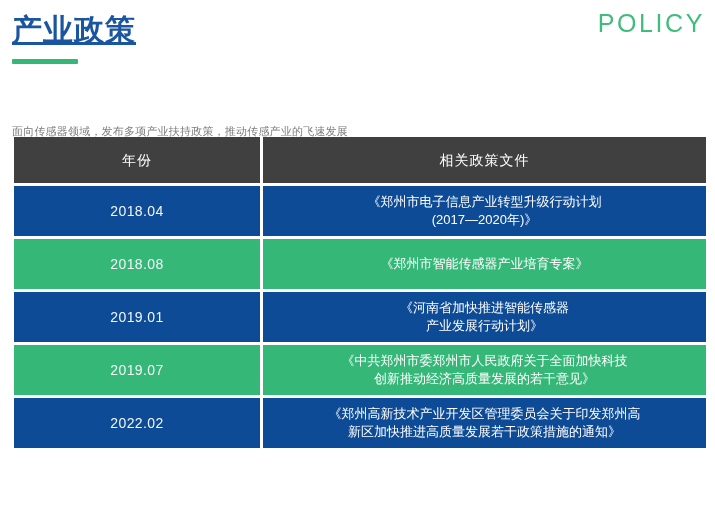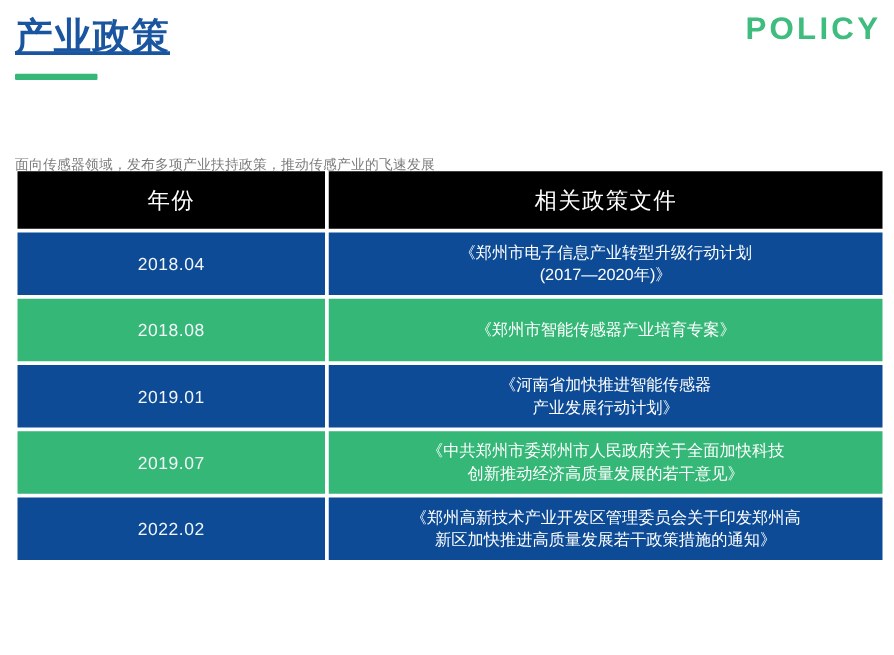--- a/index.html
+++ b/index.html
@@ -47,21 +47,20 @@
     top: 8px;
     text-align: right;
     color: #3fbd7e;
     font-size: 25px;
     letter-spacing: 2.6px;
     line-height: 30px;
     font-weight: 400;
   }
   .en-title .line2 {
     display: block;
-    font-weight: bold;
   }
   .subtitle {
     position: absolute;
     left: 12px;
     top: 98px;
     font-size: 11px;
     color: #7b7b7b;
     letter-spacing: 0.2px;
     white-space: nowrap;
     margin-top: 26px;
@@ -85,22 +84,22 @@
     padding: 0 6px;
     text-align: center;
     vertical-align: middle;
     color: #ffffff;
     font-size: 13px;
     line-height: 18px;
     font-weight: normal;
   }
   .policy-table thead th {
     height: 46px;
-    background: #000000;
-    font-size: 18px;
+    background: #404040;
+    font-size: 14px;
     letter-spacing: 1px;
   }
   tr.row-blue td { background: #0d4b96; }
   tr.row-green td { background: #35b778; }
 
   .policy-table tbody td { height: 50px; }
   .policy-table tbody td.year-cell {
     font-size: 14px;
     letter-spacing: 0.4px;
     color: #f2f6f8;

